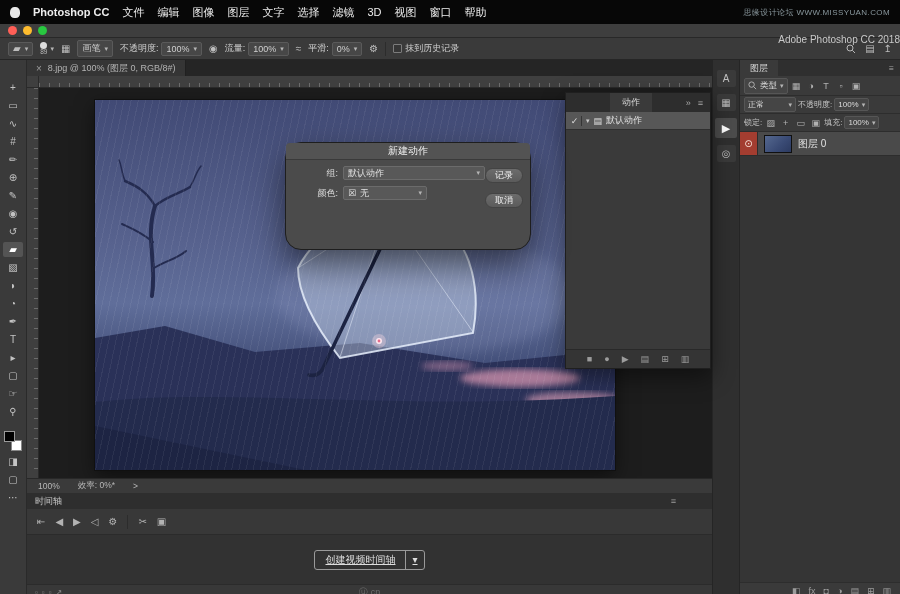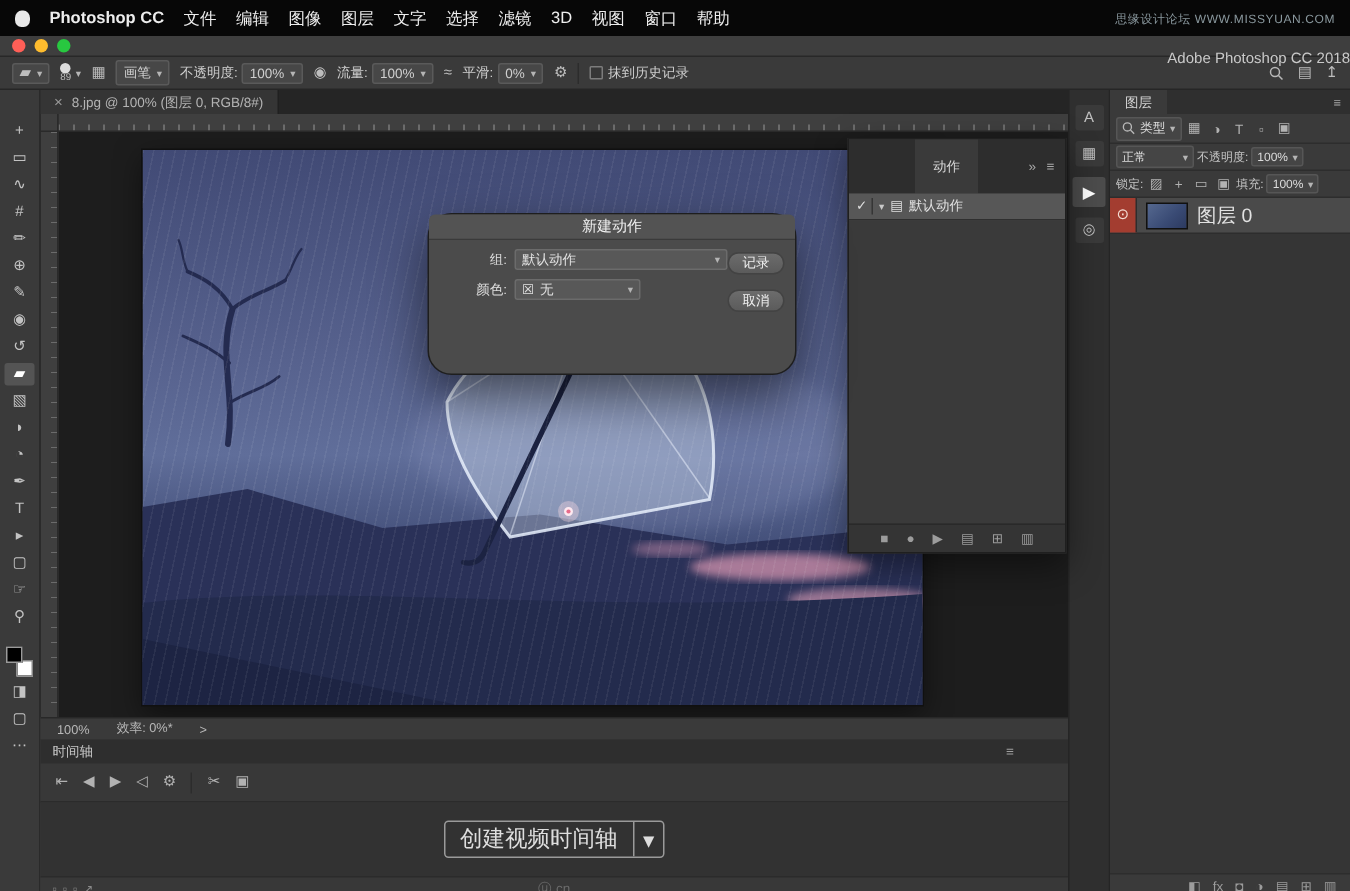--- a/index.html
+++ b/index.html
@@ -58,21 +58,21 @@
   .artwork { position:absolute; left:68px; top:24px; width:520px; height:370px; box-shadow:0 0 0 1px #101010, 0 6px 18px rgba(0,0,0,.5); }
   .art-rain { position:absolute; inset:0; background:repeating-linear-gradient(102deg, rgba(255,255,255,.06) 0 1px, transparent 1px 7px); pointer-events:none; }
 
   .statusbar { height:15px; background:#3a3a3a; border-top:1px solid #282828; display:flex; align-items:center; gap:18px; padding:0 11px; font-size:8.5px; color:#b8b8b8; }
 
   .timeline { height:106px; background:#383838; display:flex; flex-direction:column; }
   .tl-header { height:16px; background:#2e2e2e; display:flex; align-items:center; padding:0 8px; font-size:9px; color:#c5c5c5; }
   .tl-menu { margin-left:auto; margin-right:28px; color:#9f9f9f; }
   .tl-controls { height:26px; display:flex; align-items:center; gap:10px; padding:0 10px; border-bottom:1px solid #2b2b2b; color:#b2b2b2; font-size:10px; }
   .tl-track { flex:1; background:#323232; display:flex; align-items:center; justify-content:center; }
-  .create-btn { display:flex; border:1px solid #9a9a9a; border-radius:3px; overflow:hidden; font-size:15px; color:#dedede; }
+  .create-btn { display:flex; border:1px solid #9a9a9a; border-radius:3px; overflow:hidden; font-size:10px; color:#dedede;text-decoration:underline; }
   .create-btn .cb-txt { padding:2px 10px; border-right:1px solid #9a9a9a; }
   .create-btn .cb-chev { padding:2px 6px; display:flex; align-items:center; }
   .tl-bottom { height:15px; background:#383838; border-top:1px solid #2b2b2b; display:flex; align-items:center; padding:0 8px; gap:4px; color:#8a8a8a; font-size:8px; position:relative; }
   .watermark-cn { position:absolute; left:50%; transform:translateX(-50%); color:#6b6b6b; font-size:9px; display:flex; align-items:center; gap:3px; }
 
   .right-dock { width:27px; background:#2f2f2f; border-left:1px solid #252525; display:flex; flex-direction:column; align-items:center; padding-top:10px; gap:7px; flex:none; }
   .dock-icon { width:19px; height:17px; display:flex; align-items:center; justify-content:center; color:#c0c0c0; font-size:10px; background:#3a3a3a; border-radius:2px; }
   .dock-play { width:22px; height:20px; font-size:11px; color:#ffffff; background:#4c4c4c; }
 
   .right-panels { width:161px; background:#3a3a3a; border-left:1px solid #252525; display:flex; flex-direction:column; font-size:8.5px; flex:none; }
@@ -82,26 +82,26 @@
   .lp-row { display:flex; align-items:center; gap:2px; padding:0 4px; border-bottom:1px solid #2d2d2d; flex:none; }
   .filter-row { height:20px; }
   .rp-select { background:#454545; border:1px solid #565656; border-radius:2px; display:flex; align-items:center; gap:3px; padding:1px 3px; color:#dcdcdc; }
   .f-icon { width:13px; text-align:center; color:#b2b2b2; font-size:9px; }
   .blend-row, .lock-row { height:18px; font-size:8px; }
   .rp-label { color:#c4c4c4; white-space:nowrap; }
   .layers-list { flex:1; background:#353535; display:flex; flex-direction:column; }
   .layer-row { height:24px; background:#4a4a4a; border-bottom:1px solid #2d2d2d; display:flex; align-items:center; gap:6px; }
   .eye-cell { width:18px; height:100%; background:#a33d30; display:flex; align-items:center; justify-content:center; color:#f5ddd4; border-right:1px solid #2d2d2d; font-size:10px; }
   .layer-thumb { width:28px; height:18px; background:linear-gradient(135deg,#55688f,#394a74 60%,#2c3a60); border:1px solid #101010; }
-  .layer-name { color:#e2e2e2; font-size:13px; }
+  .layer-name { color:#e2e2e2; font-size:10px; }
   .lp-bottom { height:17px; border-top:1px solid #2d2d2d; display:flex; align-items:center; justify-content:flex-end; gap:8px; padding:0 9px; color:#9c9c9c; font-size:9px; flex:none; }
 
   
   .actions-panel { position:absolute; left:565px; top:92px; width:146px; height:277px; background:#3a3a3a; border:1px solid #1f1f1f; box-shadow:0 8px 22px rgba(0,0,0,.45); display:flex; flex-direction:column; font-size:9px; z-index:5; }
-  .ap-header { height:36px; background:#2d2d2d; display:flex; align-items:center; flex:none;padding-left:44px; }
+  .ap-header { height:19px; background:#2d2d2d; display:flex; align-items:center; flex:none;padding-left:44px; }
   .ap-tab { background:#3a3a3a; height:100%; padding:0 12px; display:flex; align-items:center; color:#d8d8d8; }
   .ap-chrome { margin-left:auto; display:flex; gap:7px; padding:0 7px; color:#a8a8a8; }
   .ap-row { height:18px; background:#575757; display:flex; align-items:center; gap:4px; padding:0 0 0 2px; color:#e0e0e0; border-bottom:1px solid #2f2f2f; flex:none; }
   .ap-check { width:14px; text-align:center; border-right:1px solid #353535; color:#ddd; }
   .ap-expand { font-size:7px; color:#c9c9c9; }
   .ap-body { flex:1; }
   .ap-bottom { height:19px; background:#343434; border-top:1px solid #292929; display:flex; align-items:center; justify-content:center; gap:12px; color:#9c9c9c; font-size:9px; flex:none; }
 
   
   .dialog { position:absolute; left:285px; top:142px; width:246px; height:108px; background:#4b4b4b; border:1px solid #1e1e1e; border-radius:16px; box-shadow:0 14px 34px rgba(0,0,0,.55); font-size:9px; color:#e2e2e2; z-index:10; }

